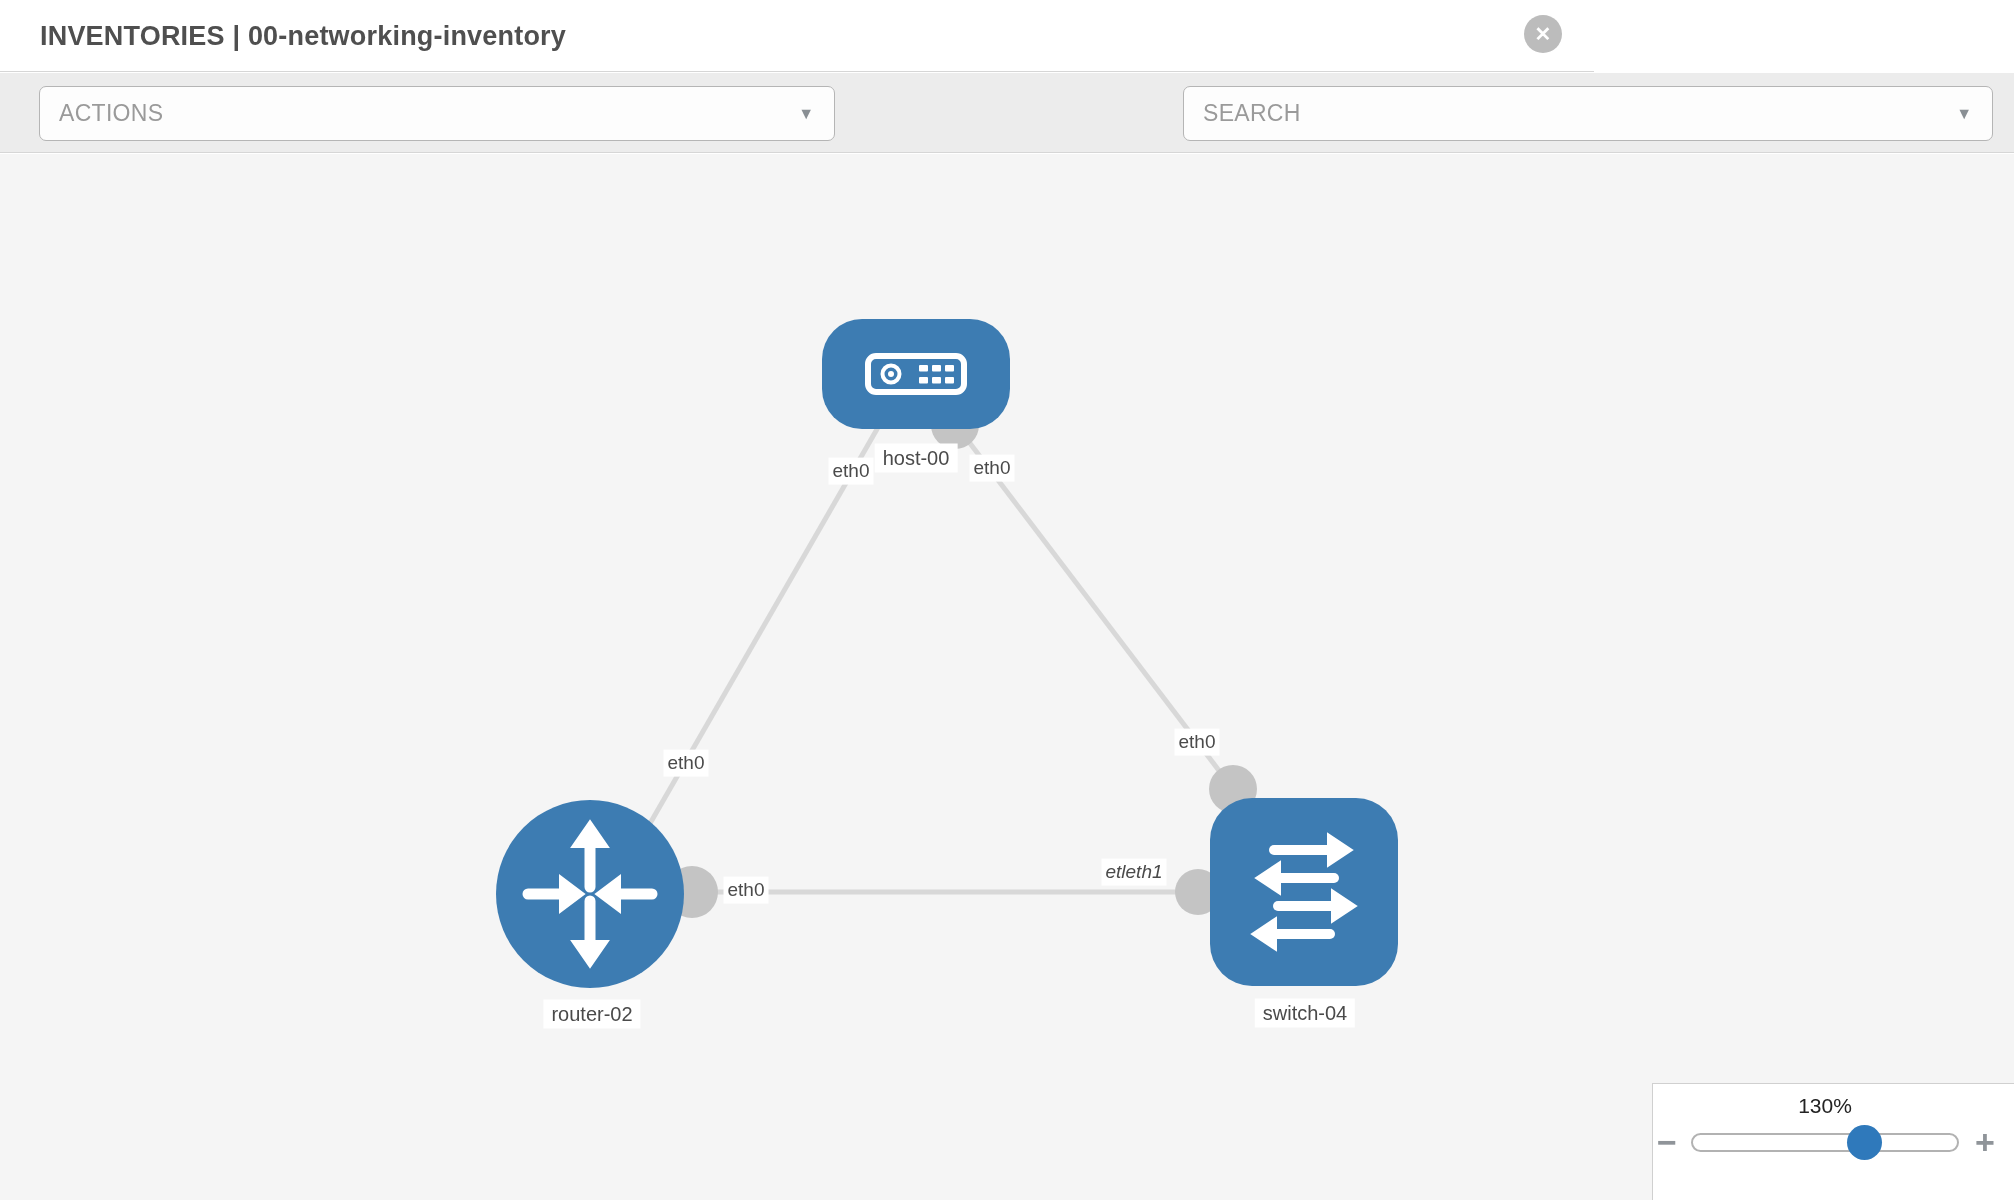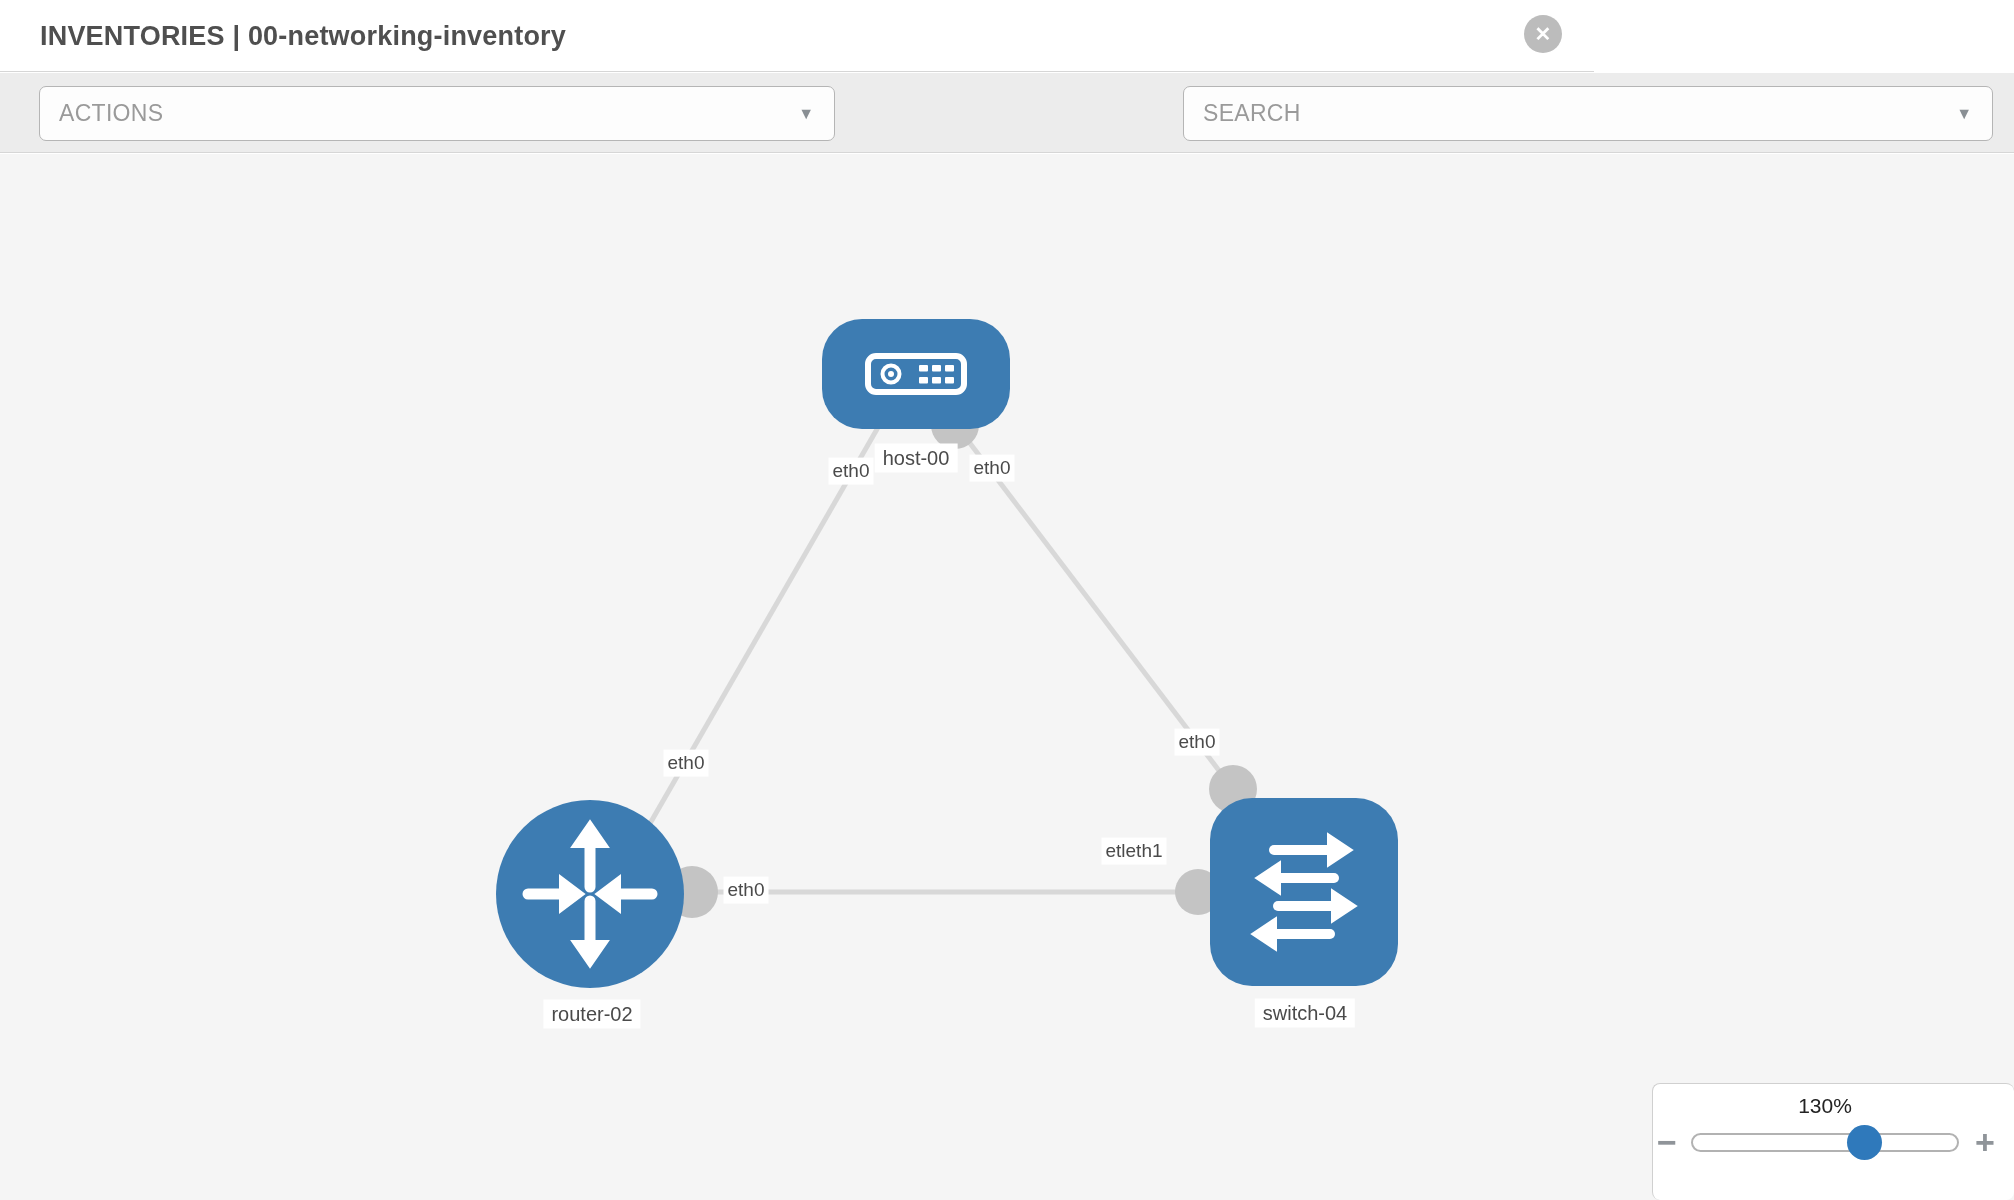--- a/index.html
+++ b/index.html
@@ -67,21 +67,21 @@
   .graph-label {
     position: absolute; transform: translate(-50%, -50%);
     background: #ffffff; color: #4a4a4a; white-space: nowrap;
   }
   .iface-label { font-size: 19px; padding: 2px 4px; line-height: 1.2; }
   .node-label  { font-size: 20px; padding: 2px 8px; line-height: 1.25; }
 
   
   .zoom-panel {
     position: absolute; right: 0; bottom: 0; width: 362px; height: 117px;
-    background: #ffffff; border-left: 1px solid #d0d0d0; border-top: 1px solid #d0d0d0; border-radius: 8px;
+    background: #ffffff; border-left: 1px solid #d0d0d0; border-top: 1px solid #d0d0d0;
   }
   .zoom-level {
     position: absolute; left: 0; top: 10px; width: 344px; text-align: center;
     font-size: 21px; color: #232323;
   }
   .zoom-btn {
     position: absolute; width: 30px; height: 34px; top: 41px;
     display: flex; align-items: center; justify-content: center;
     font-size: 34px; font-weight: bold; color: #8f9499; cursor: pointer; line-height: 1;
   }
@@ -197,21 +197,21 @@
         <polygon points="1252,933 1276,917 1276,949" stroke-width="2"></polygon>
       </g>
     </g>
   </svg>
 
   <div class="graph-label iface-label" style="left:851px; top:317px;">eth0</div>
   <div class="graph-label iface-label" style="left:686px; top:609px;">eth0</div>
   <div class="graph-label iface-label" style="left:992px; top:314px;">eth0</div>
   <div class="graph-label iface-label" style="left:1197px; top:588px;">eth0</div>
   <div class="graph-label iface-label" style="left:746px; top:736px;">eth0</div>
-  <div class="graph-label iface-label" style="left:1134px; top:697px;">etleth1</div>
+  <div class="graph-label iface-label" style="left:1134px; top:718px;font-style:italic;">etleth1</div>
 
   <div class="graph-label node-label" style="left:916px; top:304px;">host-00</div>
   <div class="graph-label node-label" style="left:592px; top:860px;">router-02</div>
   <div class="graph-label node-label" style="left:1305px; top:859px;">switch-04</div>
 
   <div class="zoom-panel">
     <div class="zoom-level">130%</div>
     <div class="zoom-btn zoom-out-btn">
       <span>−</span>
     </div>

